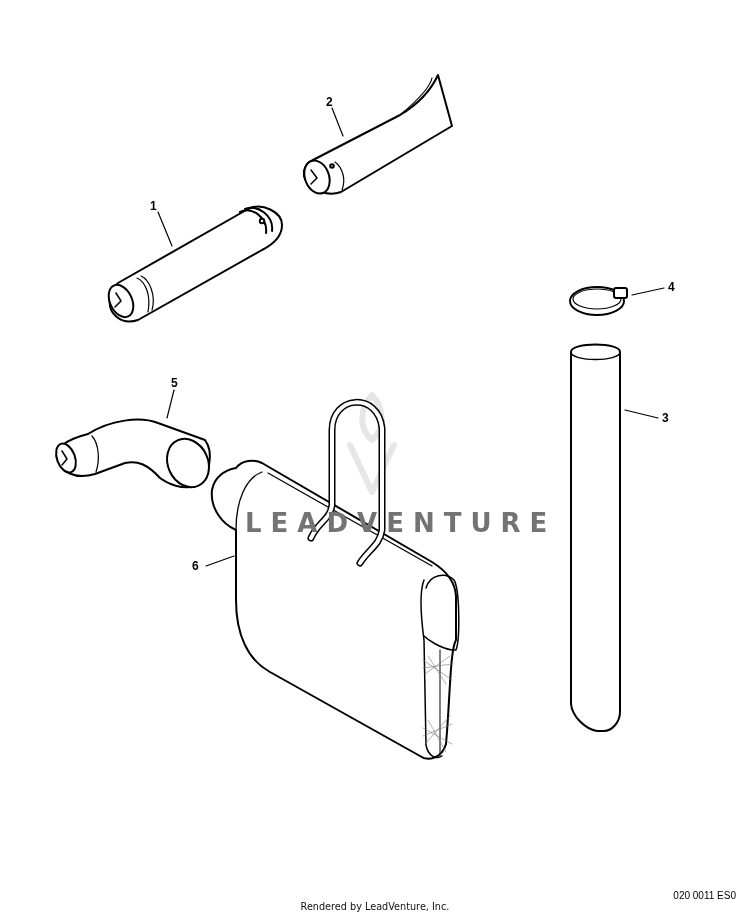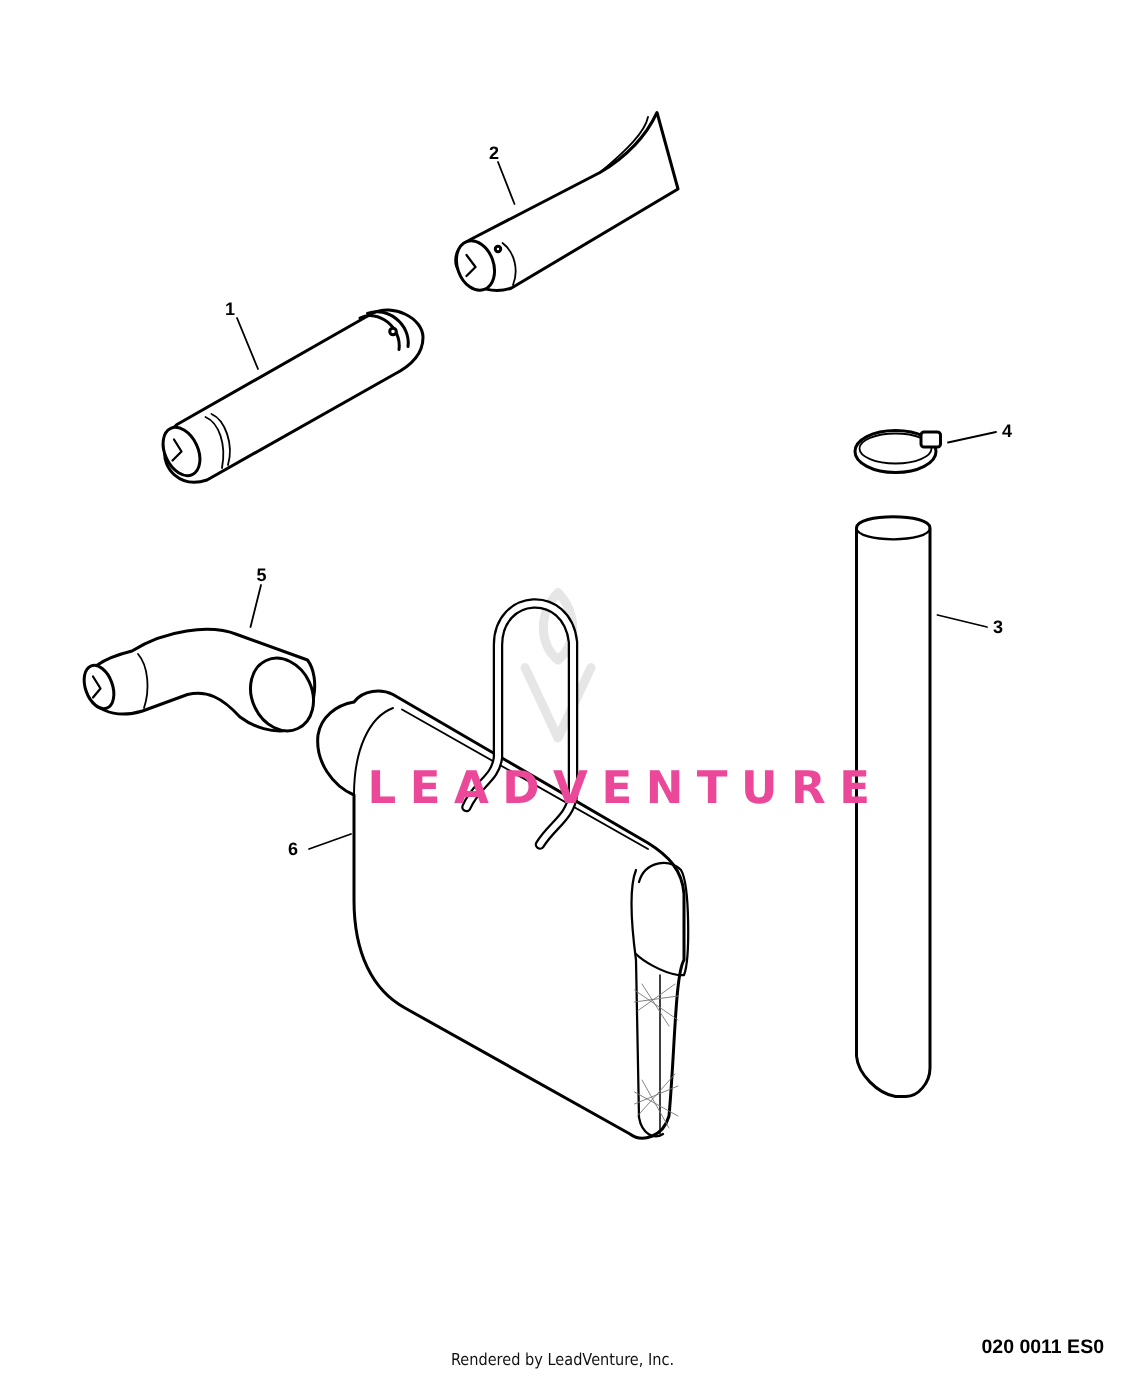--- a/index.html
+++ b/index.html
@@ -1,20 +1,20 @@
 <!DOCTYPE html>
 <html><head>
 <meta charset="utf-8">
 <style>
   html, body { margin: 0; padding: 0; background: #ffffff; }
   body { width: 750px; height: 919px; position: relative; overflow: hidden; font-family: "Liberation Sans", sans-serif; }
   #diagram { position: absolute; left: 0; top: 0; width: 750px; height: 919px; }
   .callout { position: absolute; font-family: "Liberation Sans", sans-serif; font-weight: bold; font-size: 12px; color: #000; line-height: 1; }
-  .watermark { position: absolute; left: 245px; top: 508px; font-family: "DejaVu Sans", sans-serif; font-size: 30px; letter-spacing: 9px; color: #ec4899; font-weight: bold; }
-  .drawing-code { position: absolute; right: 14px; top: 890px; font-family: "Liberation Sans", sans-serif; font-weight: bold; font-size: 13px; color: #000; }
+  .watermark { position: absolute; left: 245px; top: 508px; font-family: "DejaVu Sans", sans-serif; font-size: 26px; letter-spacing: 9px; color: #737373; font-weight: bold; }
+  .drawing-code { position: absolute; right: 14px; top: 890px; font-family: "Liberation Sans", sans-serif; font-weight: normal; font-size: 10px; color: #000; }
   .footer { position: absolute; left: 0; width: 750px; top: 900px; text-align: center; font-family: "DejaVu Sans", sans-serif; font-size: 11px; color: #111; transform: scaleX(0.88); transform-origin: center; }
 </style>
 </head>
 <body>
 
 <svg id="diagram" viewBox="0 0 750 919" xmlns="http://www.w3.org/2000/svg">
   <g fill="#fff" stroke="#000" stroke-width="2" stroke-linejoin="round" stroke-linecap="round">
 
     <g stroke="#e6e6e6" stroke-width="6" fill="none">
       <path d="M350 445 L372 492 L394 445"></path>

